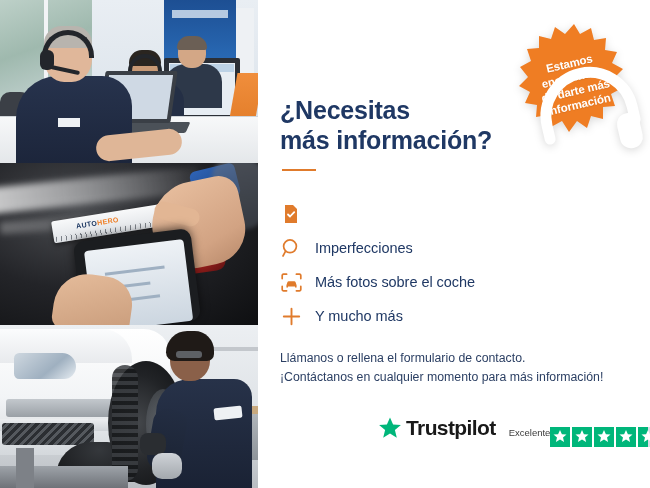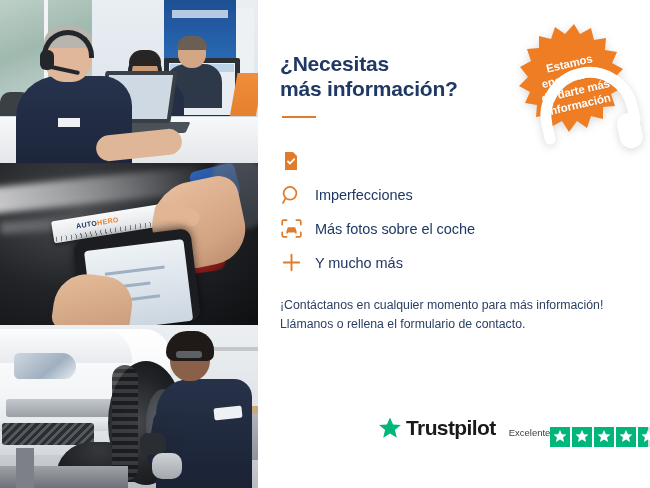--- a/index.html
+++ b/index.html
@@ -178,25 +178,26 @@
 
   
   .content {
     position:relative;
     flex:1 1 auto;
     padding:52px 26px 0 22px;
     background:#ffffff;
   }
 
   .headline {
-    font-size:21px;
+    font-size:25px;
     font-weight:bold;
     line-height:1.18;
     color:#1f3864;
     letter-spacing:-.2px;
+    margin-top:44px;
   }
   .rule {
     width:34px; height:2px;
     background:#e07b2c;
     margin:14px 0 0 2px;
   }
 
   
   .badge {
     position:absolute;
@@ -444,22 +445,22 @@
               <line x1="9.5" y1="1.8" x2="9.5" y2="17.2"></line>
               <line x1="1.8" y1="9.5" x2="17.2" y2="9.5"></line>
             </g>
           </svg>
         </span>
         <span class="label">Y mucho más</span>
       </div>
     </div>
 
     <div class="contact">
+      <div>Llámanos o rellena el formulario de contacto.</div>
       <div>¡Contáctanos en cualquier momento para más información!</div>
-      <div>Llámanos o rellena el formulario de contacto.</div>
     </div>
 
     <div class="trust">
       <div class="tp-logo">
         <svg width="24" height="24" viewBox="0 0 24 24">
           <path fill="#00b67a" d="M12 1.4l3.1 7.2 7.8.5-6 5 1.9 7.6L12 17.5 5.2 21.7 7.1 14.1l-6-5 7.8-.5z"></path>
         </svg>
         <span class="tp-word">Trustpilot</span>
       </div>
 

